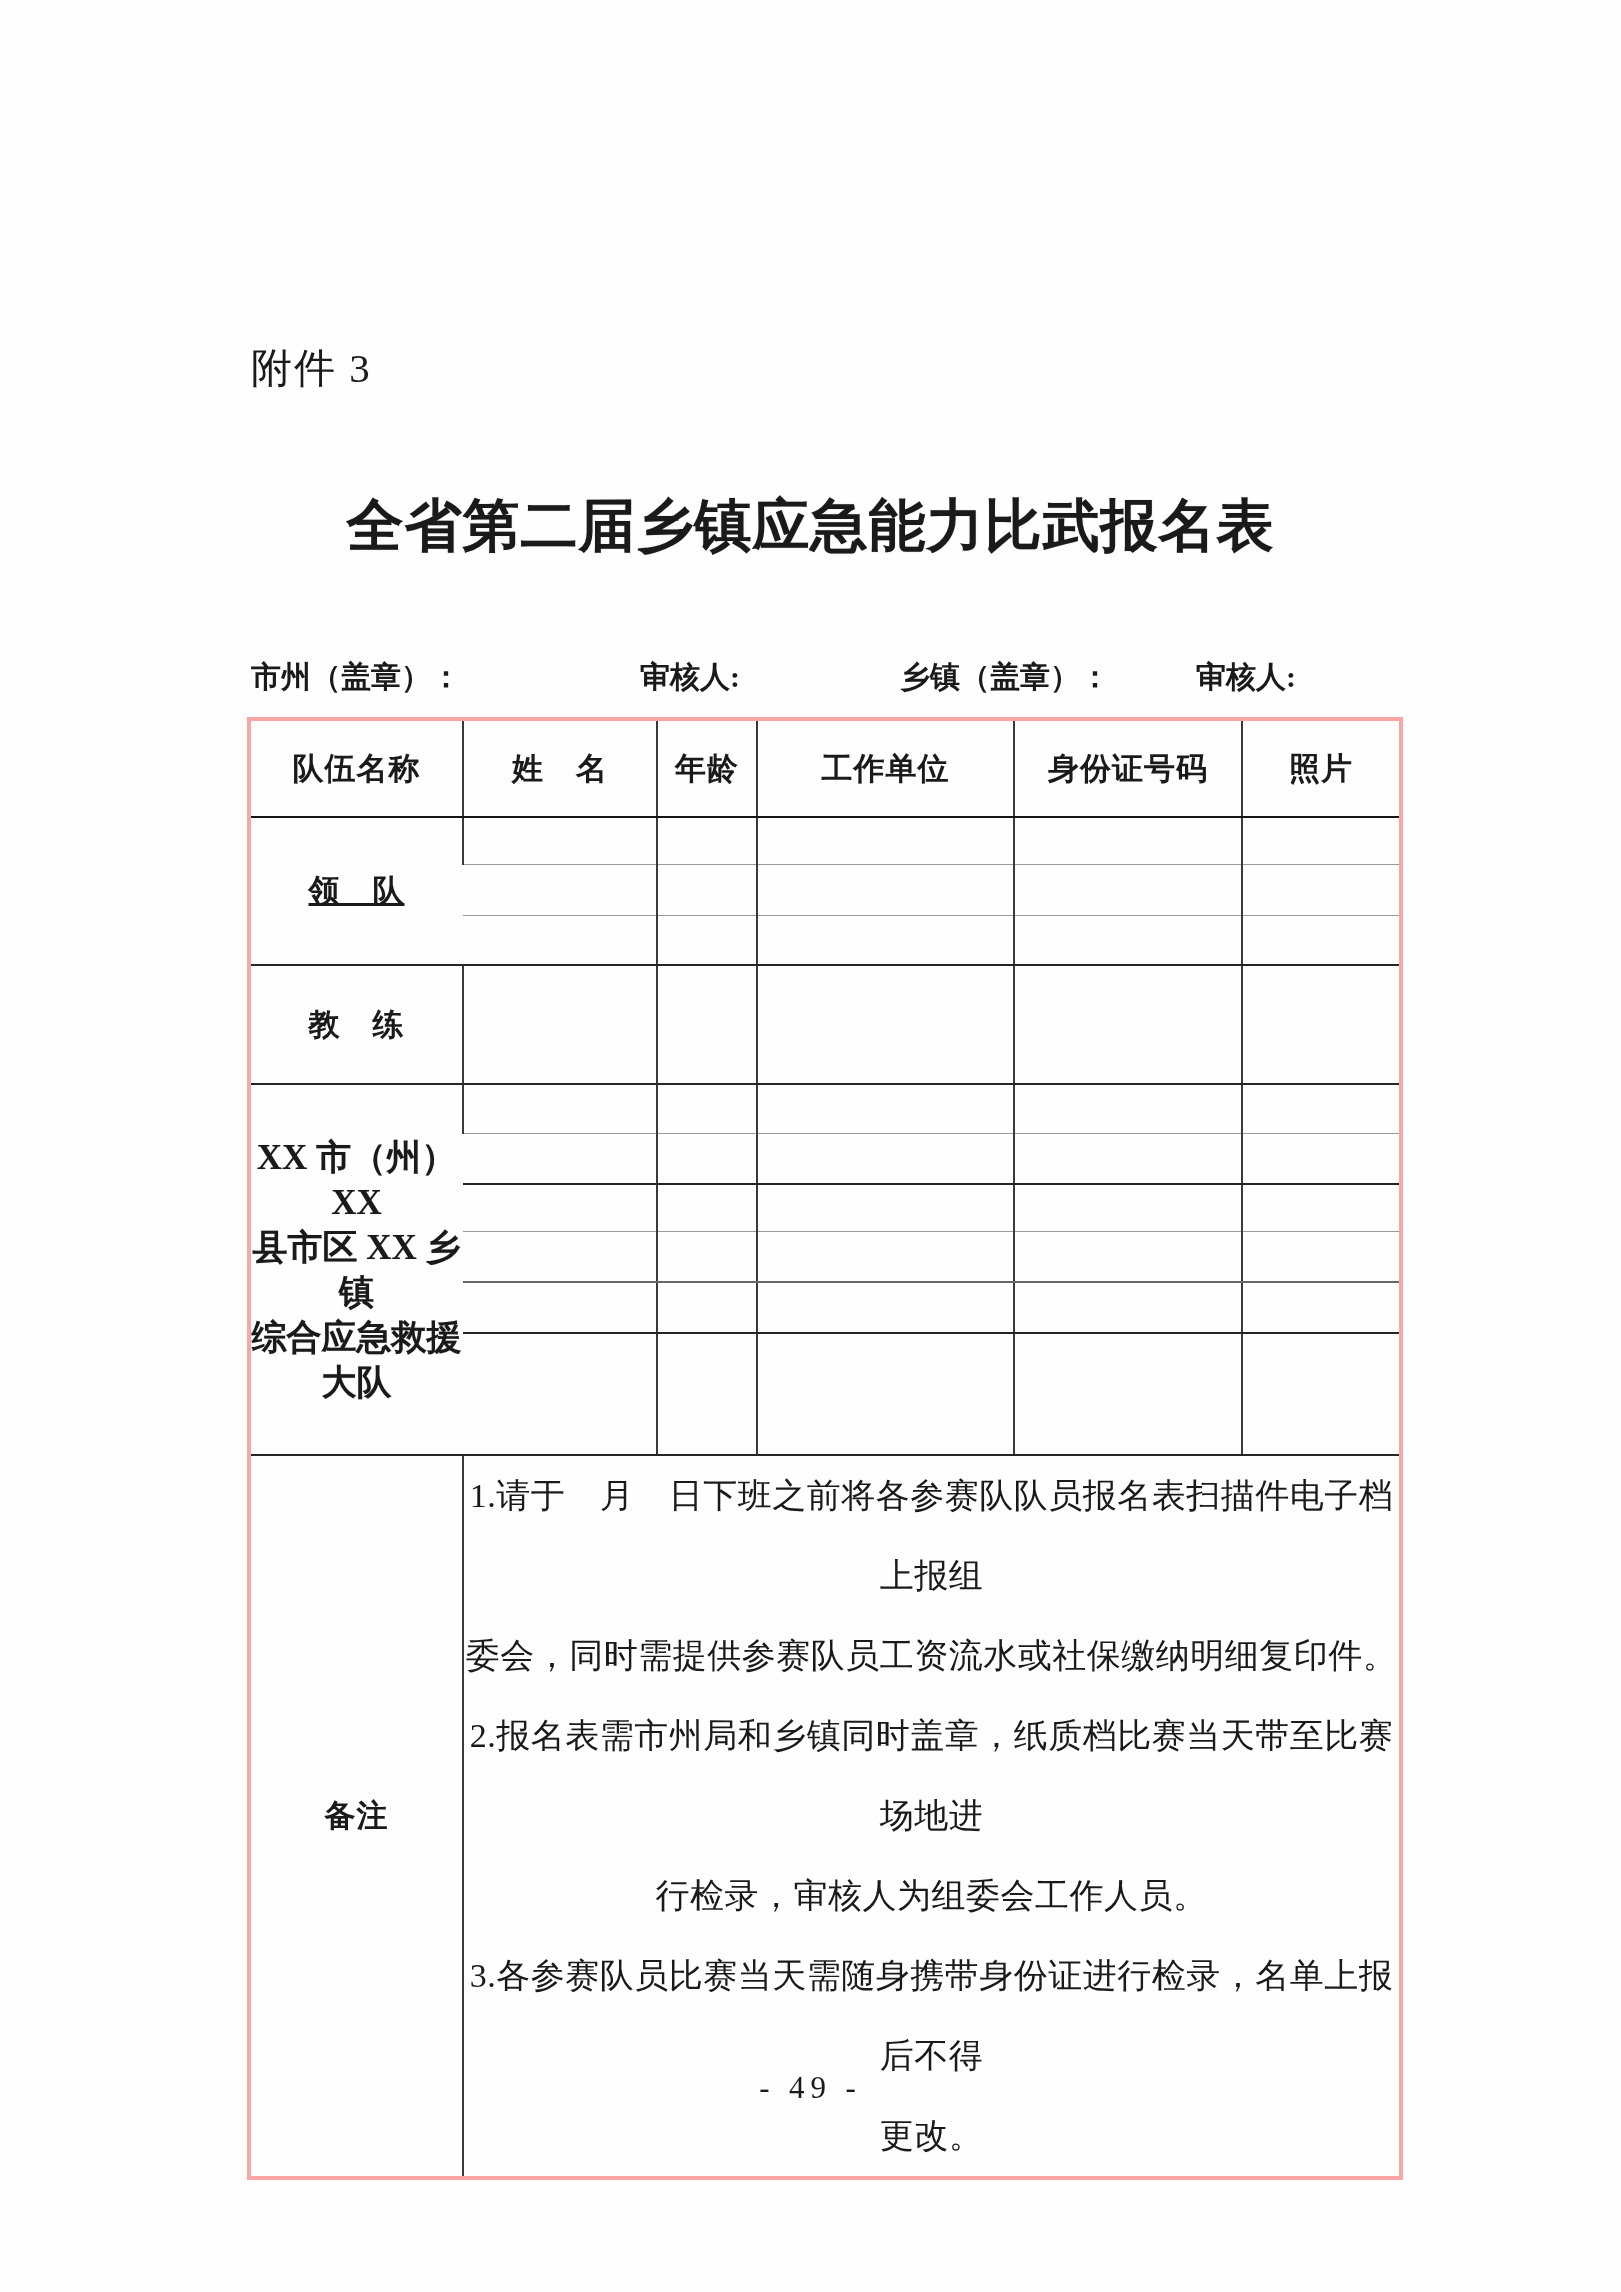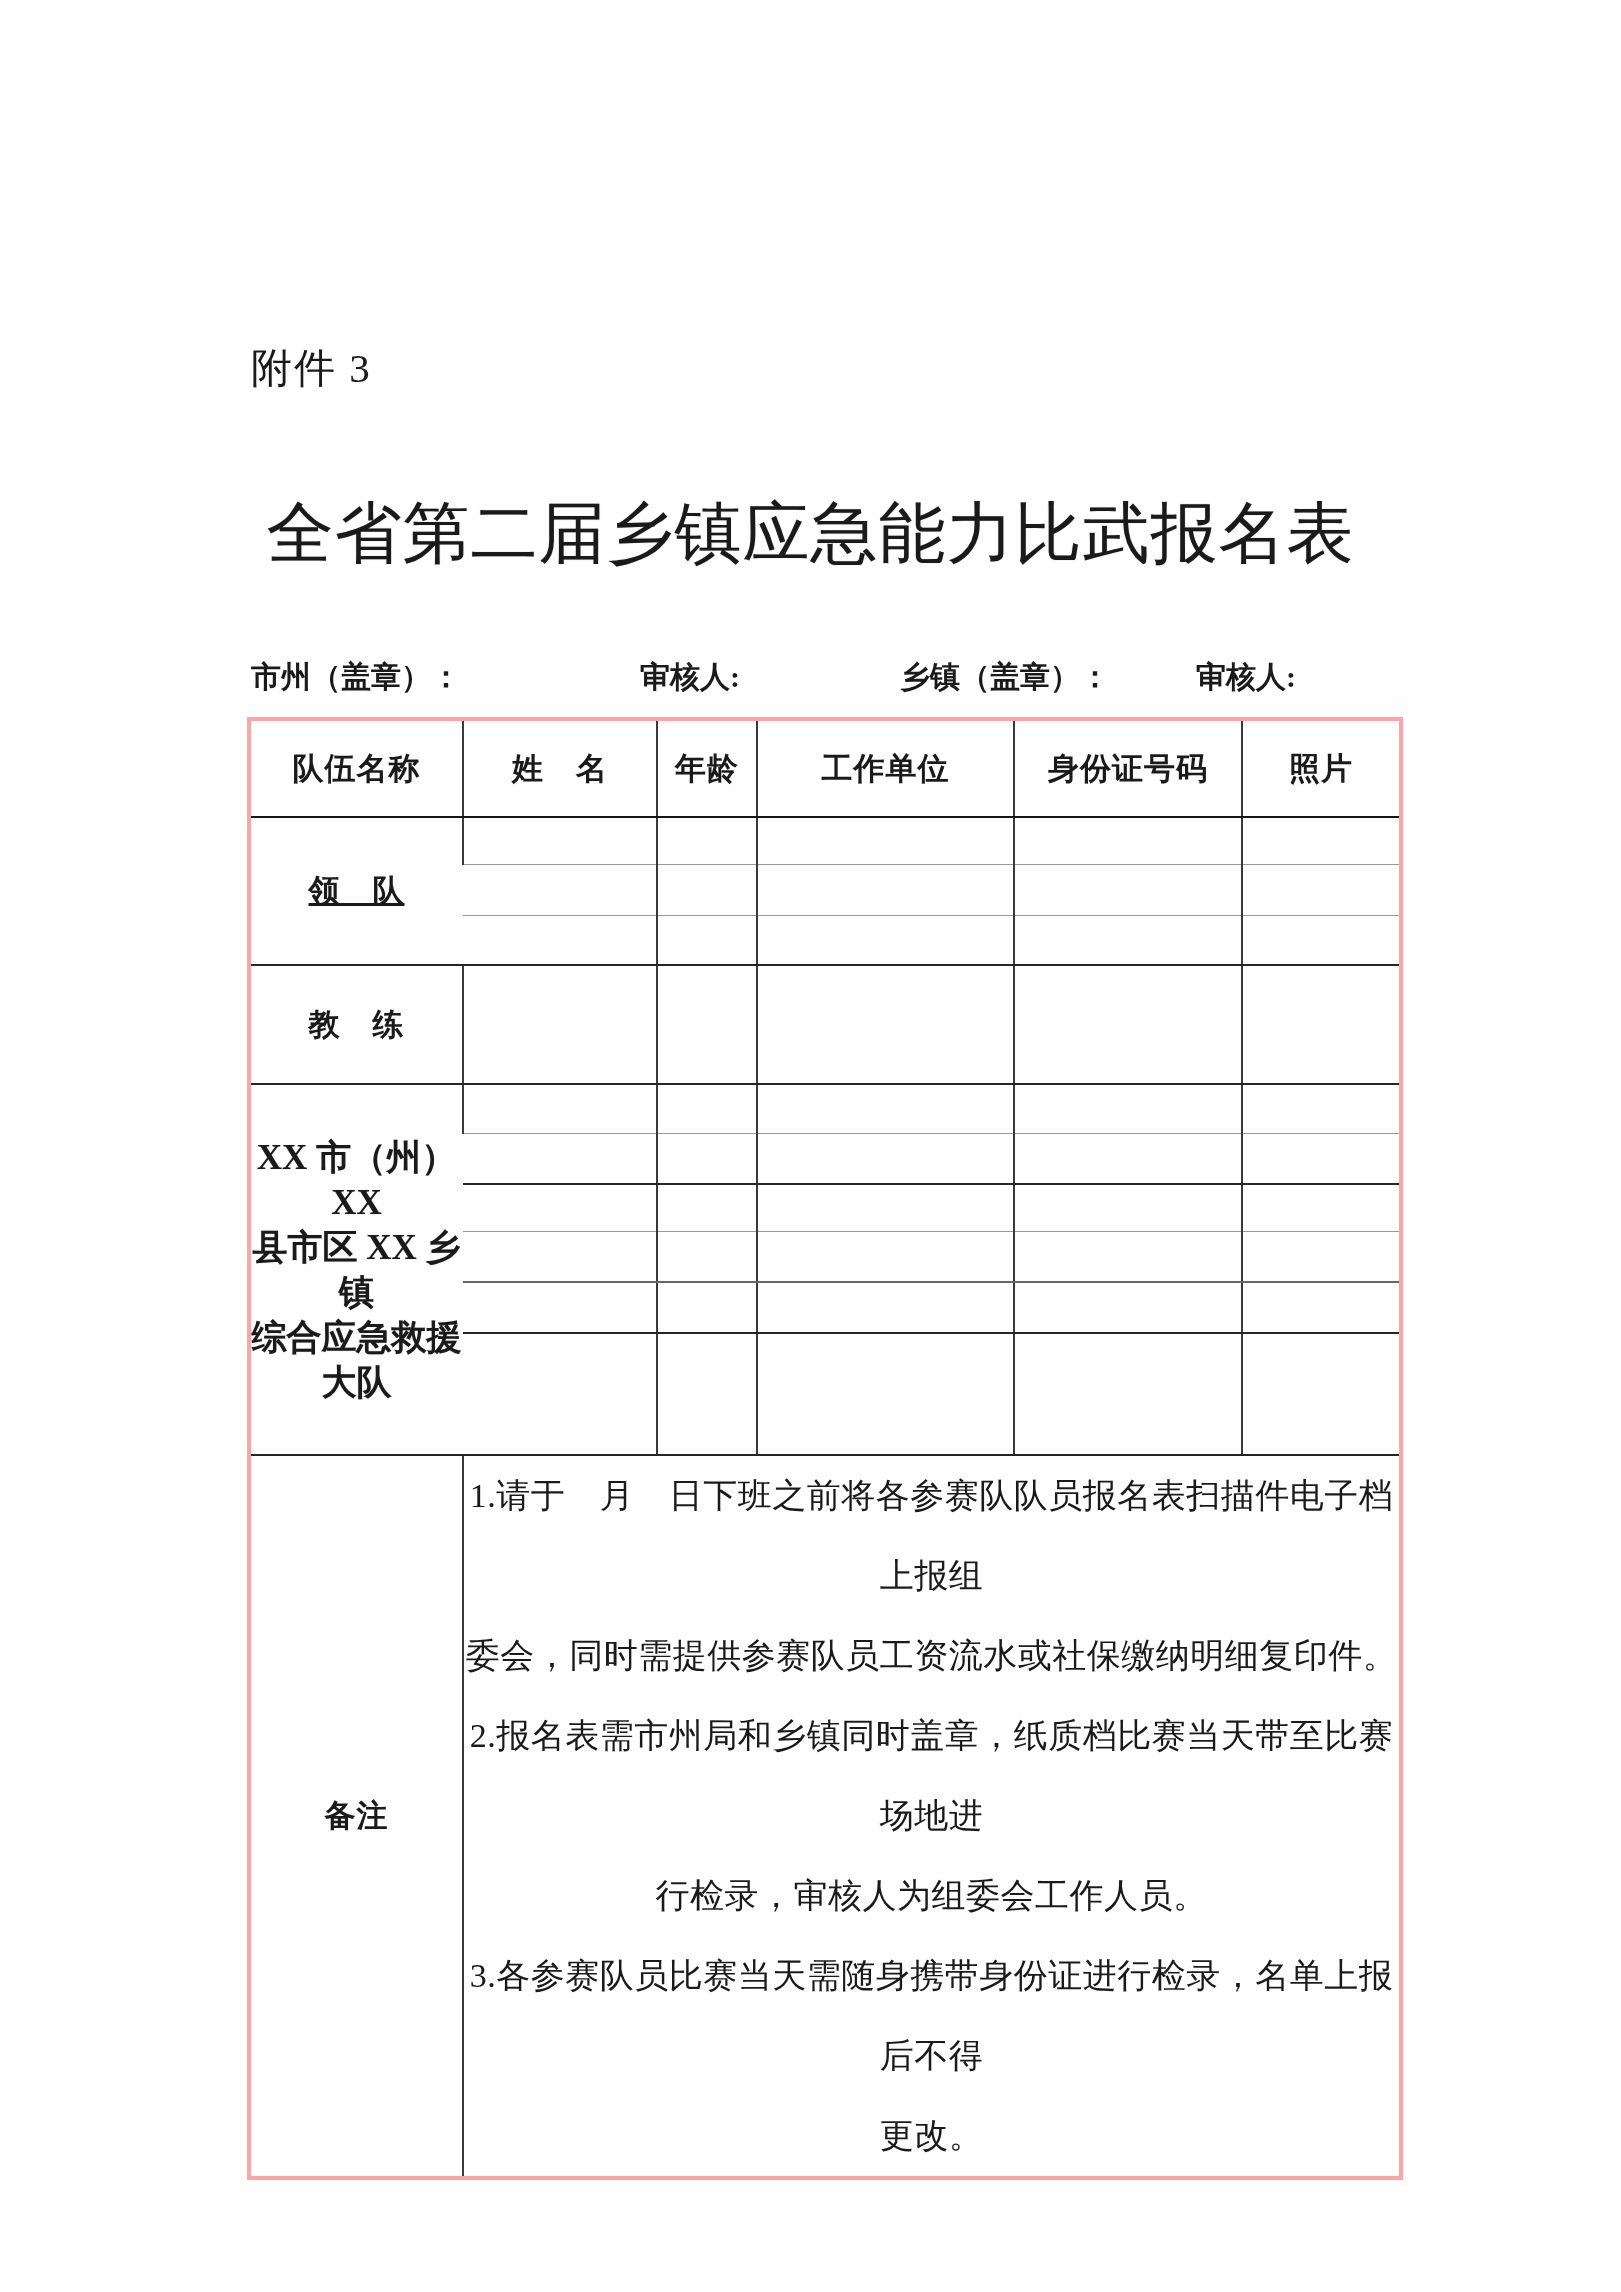--- a/index.html
+++ b/index.html
@@ -10,21 +10,21 @@
     font-family:"Liberation Serif","DejaVu Serif",serif;
     color:#1a1a1a;
     overflow:hidden;
   }
   .attachment{
     position:absolute;left:251px;top:341px;
     font-size:41px;letter-spacing:2px;
   }
   .doc-title{
     position:absolute;left:0;top:488px;width:100%;
-    text-align:center;font-size:67px;font-weight:normal;
+    text-align:center;font-size:57px;font-weight:bold;
     letter-spacing:1px;
     text-shadow:0 0 1px rgba(0,0,0,.35);
   }
   .stamp-line span{
     position:absolute;top:657px;
     font-size:30px;font-weight:bold;white-space:nowrap;
   }
   .stamp-city{left:251px;}
   .stamp-rev1{left:640px;}
   .stamp-town{left:900px;}
@@ -198,15 +198,16 @@
         <div>委会，同时需提供参赛队员工资流水或社保缴纳明细复印件。</div>
         <div>2.报名表需市州局和乡镇同时盖章，纸质档比赛当天带至比赛场地进</div>
         <div>行检录，审核人为组委会工作人员。</div>
         <div>3.各参赛队员比赛当天需随身携带身份证进行检录，名单上报后不得</div>
         <div>更改。</div>
       </td>
     </tr>
   </tbody>
     </table>
 
+  <div class="pagenum">- 49 -</div>
 
 </div>
 
 
 </body></html>

